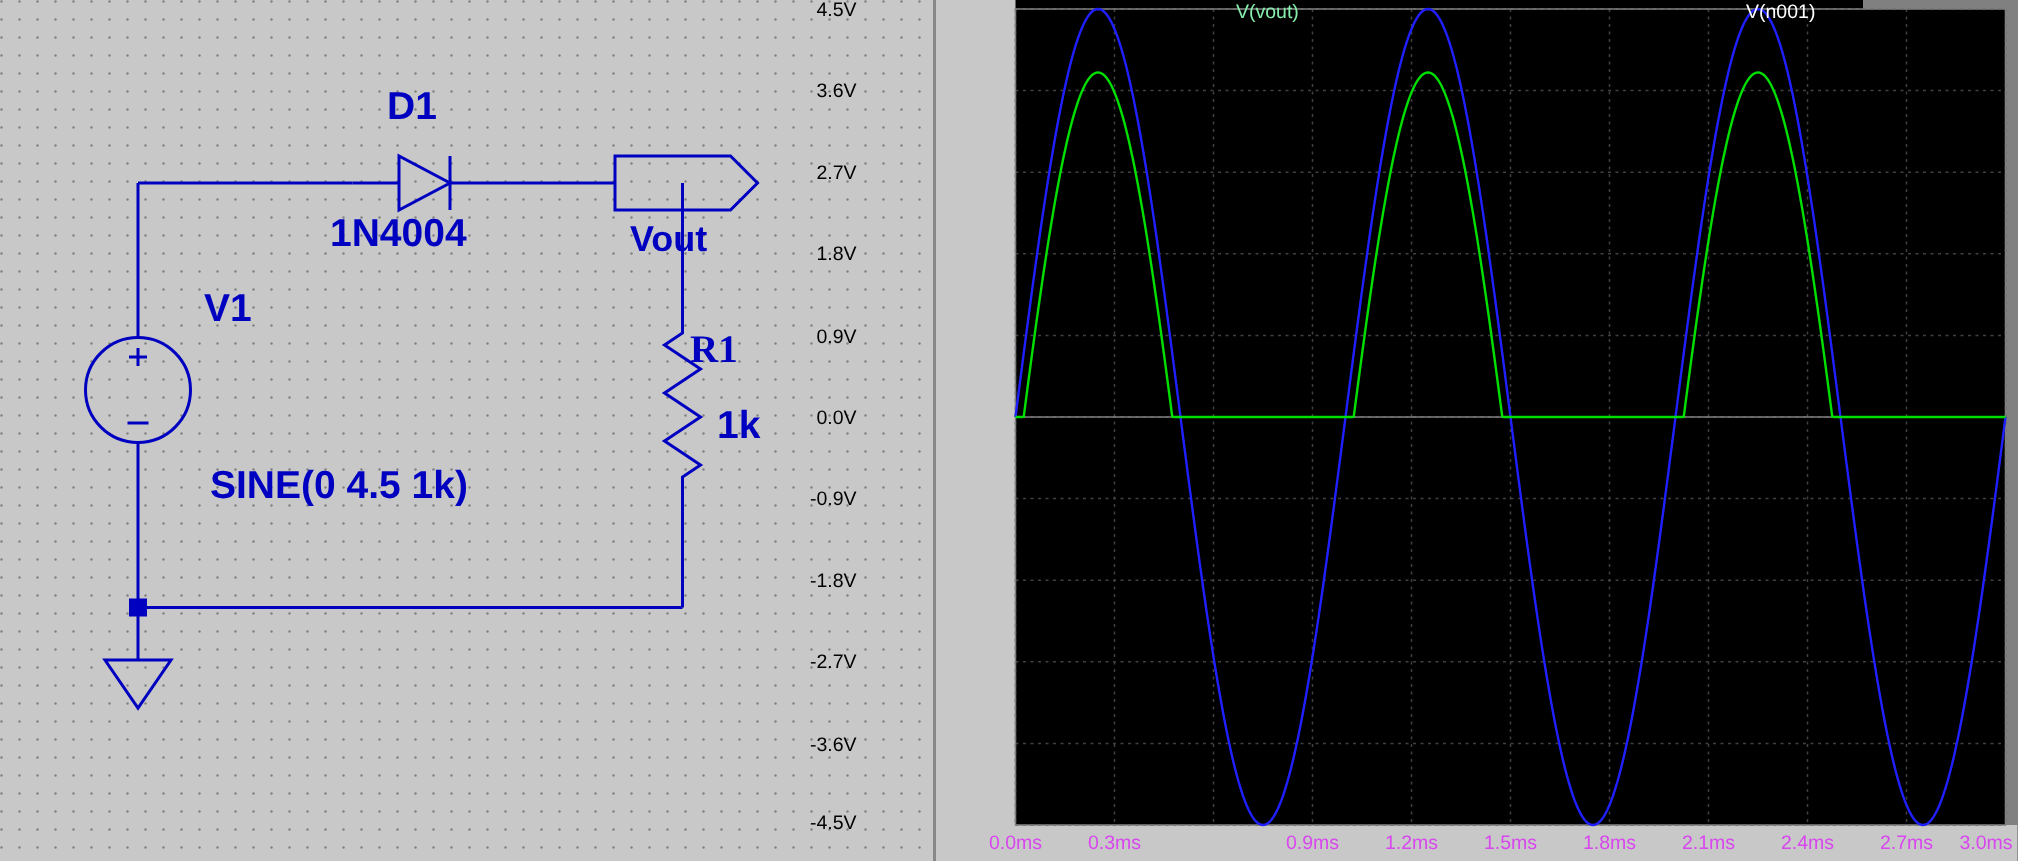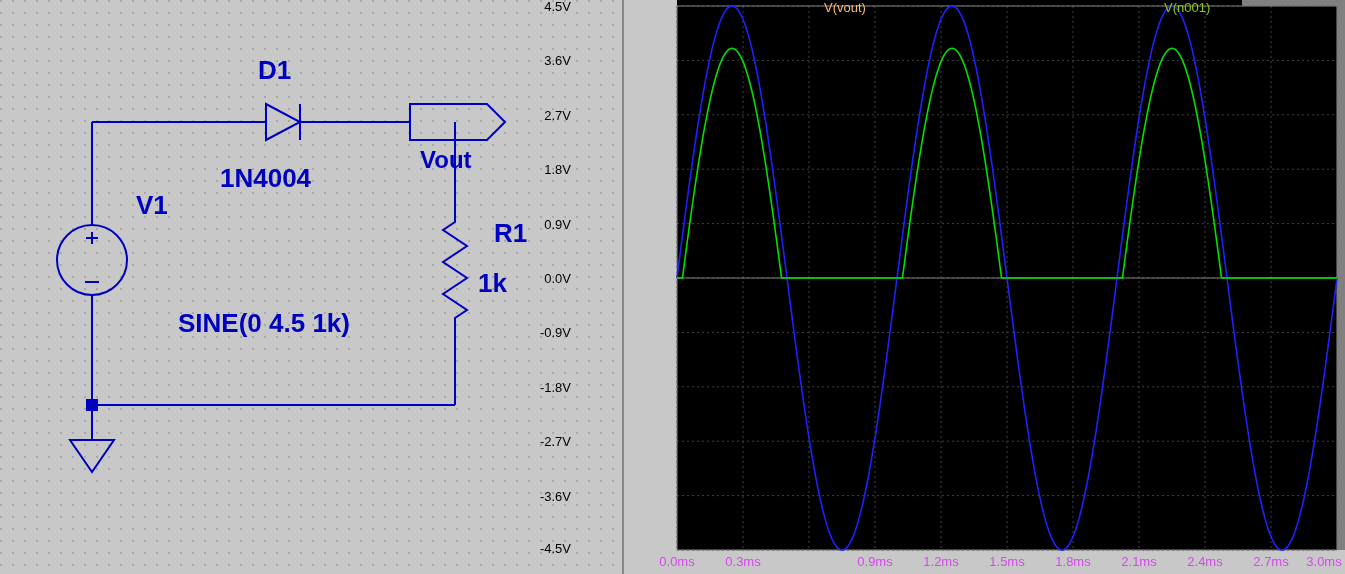--- a/index.html
+++ b/index.html
@@ -128,24 +128,24 @@
 
       <g stroke="#0000c0" stroke-width="2" fill="none">
         <polygon points="410,104 487,104 505,122 487,140 410,140"></polygon>
         <line x1="410" y1="122" x2="410" y2="122"></line>
       </g>
 
       <line x1="455" y1="140" x2="455" y2="122" stroke="#0000c0" stroke-width="2"></line>
     </svg>
 
     <div class="sch-label" style="left:258px; top:55px;">D1</div>
-    <div class="sch-label" style="left:220px; top:140px;margin-top:23px;">1N4004</div>
+    <div class="sch-label" style="left:220px; top:140px;">1N4004</div>
     <div class="sch-label" style="left:136px; top:190px;">V1</div>
-    <div class="sch-label" style="left:140px; top:308px;margin-left:38px;">SINE(0 4.5 1k)</div>
-    <div class="sch-label" style="left:494px; top:218px;">R1</div>
+    <div class="sch-label" style="left:140px; top:308px;">SINE(0 4.5 1k)</div>
+    <div class="sch-label" style="left:460px; top:218px;font-family:Liberation Serif, serif;">R1</div>
     <div class="sch-label" style="left:478px; top:268px;">1k</div>
     <div class="sch-label" style="left:420px; top:102px; font-size:24px;margin-top:44px;">Vout</div>
   </div>
 
   <div class="plot-pane">
 
     <div style="position:absolute; left:0; top:0; width:53px; height:574px; background:#c8c8c8;"></div>
 
     <div style="position:absolute; left:0; top:550px; width:721px; height:24px; background:#c8c8c8;"></div>
 
@@ -205,16 +205,16 @@
     <div class="x-tick" style="left:185px;margin-top:20px;">0.6ms</div>
     <div class="x-tick" style="left:251px;">0.9ms</div>
     <div class="x-tick" style="left:317px;">1.2ms</div>
     <div class="x-tick" style="left:383px;">1.5ms</div>
     <div class="x-tick" style="left:449px;">1.8ms</div>
     <div class="x-tick" style="left:515px;">2.1ms</div>
     <div class="x-tick" style="left:581px;">2.4ms</div>
     <div class="x-tick" style="left:647px;">2.7ms</div>
     <div class="x-tick" style="left:700px;">3.0ms</div>
 
-    <div class="legend" style="left:200px; color:#fdba74;text-align:right;">V(vout)</div>
-    <div class="legend" style="left:540px; color:#84cc16;">V(n001)</div>
+    <div class="legend" style="left:200px; color:#86efac;text-align:right;">V(vout)</div>
+    <div class="legend" style="left:540px; color:#ffffff;">V(n001)</div>
   </div>
 </div>
 
 </body></html>

